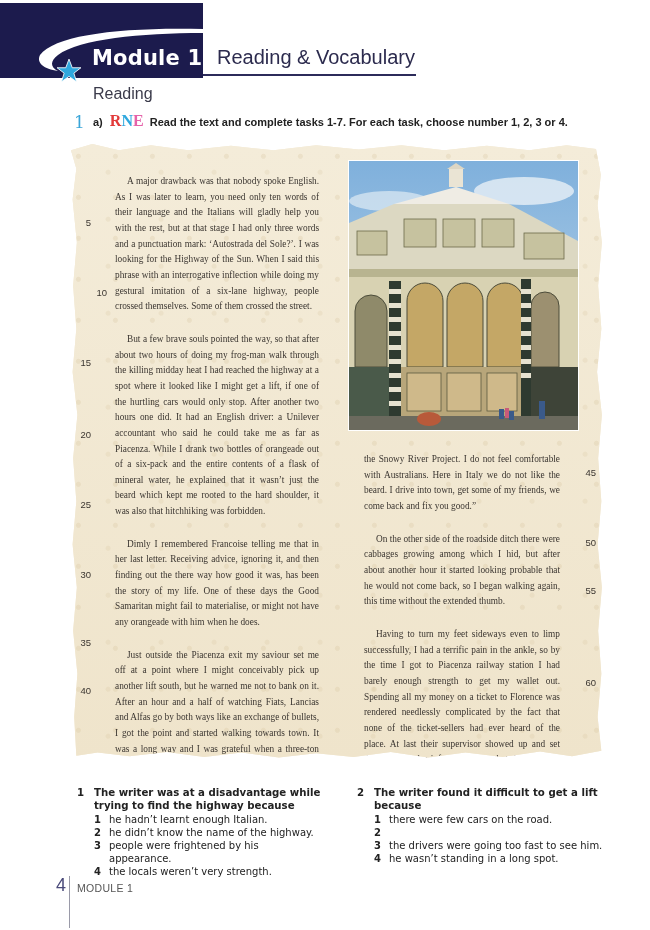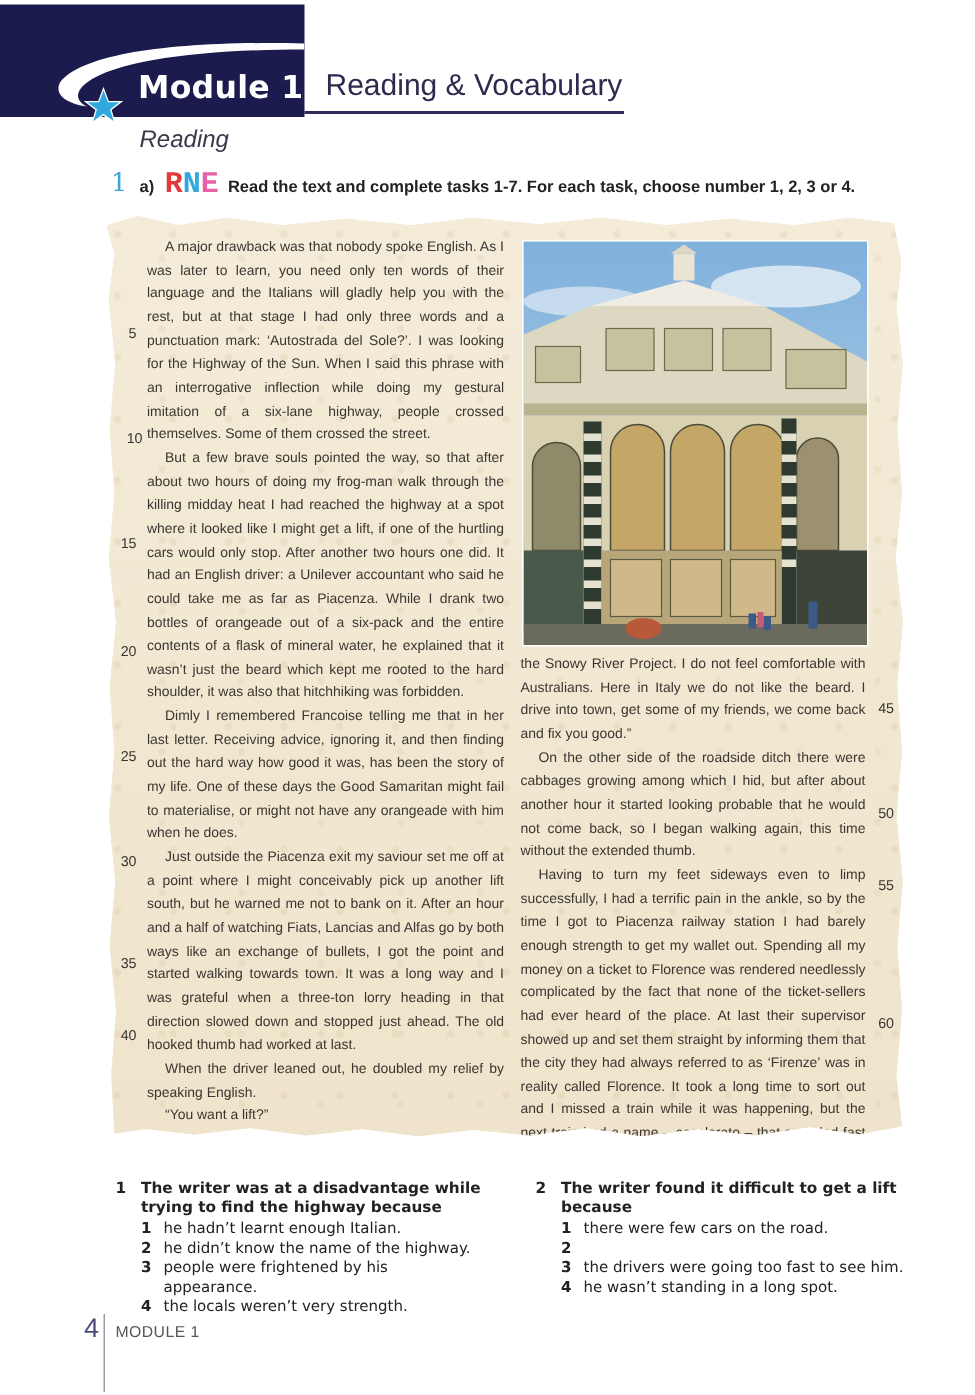--- a/index.html
+++ b/index.html
@@ -23,31 +23,31 @@
   .hdr-star { position: absolute; left: 56px; top: 58px; }
   .hdr-title {
     position: absolute; left: 217px; top: 46px;
     font-size: 20px; color: #2c2b4e; white-space: nowrap;
   }
   .hdr-rule {
     position: absolute; left: 203px; top: 74px; width: 213px; height: 2px;
     background: #2c2b5a;
   }
   .section-label {
-    position: absolute; left: 93px; top: 85px; font-size: 16px; color: #3a3a4a; font-style: italic;
+    position: absolute; left: 93px; top: 85px; font-size: 16px; color: #3a3a4a;
   }
   .task-num {
     position: absolute; left: 74px; top: 112px;
     font-family: "DejaVu Serif", serif; font-size: 17px; color: #3aa5d8;
   }
   .instr {
     position: absolute; left: 93px; top: 112px; white-space: nowrap;
     font-size: 11px; font-weight: bold; color: #222;
   }
-  .instr .rne { font-size: 20px; font-weight: bold; margin: 0 3px 0 4px; font-family: Liberation Mono, monospace; }
+  .instr .rne { font-size: 16px; font-weight: bold; margin: 0 3px 0 4px; font-family: Liberation Serif, serif; }
   .rne .r { color: #e23a3a; }
   .rne .n { color: #2fa8de; }
   .rne .e { color: #e562a9; }
 
   
   .paper {
     position: absolute; left: 71px; top: 144px; width: 533px; height: 616px;
     background: #f3ead6;
     background-image:
       radial-gradient(circle at 20% 30%, rgba(210,190,150,0.25) 0 2px, transparent 3px),
@@ -57,21 +57,21 @@
     box-shadow: 2px 3px 4px rgba(0,0,0,0.28);
     clip-path: polygon(0% 1%, 4% 0%, 9% 1%, 15% 0.2%, 22% 1%, 30% 0.3%, 38% 1%, 46% 0.2%, 54% 0.9%, 62% 0.2%, 70% 1%, 78% 0.3%, 86% 1%, 93% 0.2%, 98.5% 0.8%,
       99.4% 5%, 98.8% 10%, 99.6% 16%, 98.9% 23%, 99.5% 30%, 98.7% 37%, 99.6% 44%, 98.9% 51%, 99.5% 58%, 98.8% 65%, 99.6% 72%, 98.9% 79%, 99.5% 86%, 98.8% 93%, 99.5% 98.5%,
       94% 99.4%, 88% 98.6%, 81% 99.5%, 74% 98.8%, 67% 99.6%, 60% 98.7%, 53% 99.5%, 46% 98.9%, 39% 99.6%, 32% 98.8%, 25% 99.5%, 18% 98.7%, 11% 99.4%, 5% 98.8%, 1% 99.3%,
       0.6% 93%, 1.2% 86%, 0.4% 79%, 1.1% 72%, 0.3% 65%, 1% 58%, 0.4% 51%, 1.2% 44%, 0.3% 37%, 1% 30%, 0.4% 23%, 1.1% 16%, 0.3% 9%, 1% 4%);
   }
   .col {
     position: absolute; font-size: 9.3px; line-height: 15.65px; color: #3a3530;
     text-align: justify;
   }
-  .col p { margin: 0; }
+  .col p { margin: 17px; font-family: Liberation Serif, serif; }
   .col .ind { text-indent: 12px; }
   .col .q { padding-left: 12px; }
   .col-left { left: 27px; top: 13px; width: 238px; }
   .col-right-top { left: 276px; top: 291px; width: 230px; }
   .linenum {
     position: absolute; font-size: 9.5px; color: #3a3530; width: 20px; text-align: right;
   }
   .photo {
     position: absolute; left: 277px; top: 16px; width: 229px; height: 269px;
     border: 1px solid #ffffff;
@@ -116,32 +116,32 @@
 <div class="instr">
   <span>a)</span>
   <span class="rne"><span class="r">R</span><span class="n">N</span><span class="e">E</span></span>
   <span>Read the text and complete tasks 1-7. For each task, choose number 1, 2, 3 or 4.</span>
 </div>
 
 <div class="paper">
   <div class="col col-left">
     <p class="ind">A major drawback was that nobody spoke English. As I was later to learn, you need only ten words of their language and the Italians will gladly help you with the rest, but at that stage I had only three words and a punctuation mark: ‘Autostrada del Sole?’. I was looking for the Highway of the Sun. When I said this phrase with an interrogative inflection while doing my gestural imitation of a six-lane highway, people crossed themselves. Some of them crossed the street.</p>
     <p class="ind">But a few brave souls pointed the way, so that after about two hours of doing my frog-man walk through the killing midday heat I had reached the highway at a spot where it looked like I might get a lift, if one of the hurtling cars would only stop. After another two hours one did. It had an English driver: a Unilever accountant who said he could take me as far as Piacenza. While I drank two bottles of orangeade out of a six-pack and the entire contents of a flask of mineral water, he explained that it wasn’t just the beard which kept me rooted to the hard shoulder, it was also that hitchhiking was forbidden.</p>
-    <p class="ind">Dimly I remembered Francoise telling me that in her last letter. Receiving advice, ignoring it, and then finding out the hard way how good it was, has been the story of my life. One of these days the Good Samaritan might fail to materialise, or might not have any orangeade with him when he does.</p>
+    <p class="ind">Dimly I remembered Francoise telling me that in her last letter. Receiving advice, ignoring it, and then finding out the there way how good it was, has been the story of my life. One of these days the Good Samaritan might fail to materialise, or might not have any orangeade with him when he does.</p>
     <p class="ind">Just outside the Piacenza exit my saviour set me off at a point where I might conceivably pick up another lift south, but he warned me not to bank on it. After an hour and a half of watching Fiats, Lancias and Alfas go by both ways like an exchange of bullets, I got the point and started walking towards town. It was a long way and I was grateful when a three-ton lorry heading in that direction slowed down and stopped just ahead. The old hooked thumb had worked at last.</p>
     <p class="ind">When the driver leaned out, he doubled my relief by speaking English.</p>
     <p class="q">“You want a lift?”</p>
     <p class="q">“Yes, actually.”</p>
     <p class="q">“Yes, actually. You from England?”</p>
     <p class="q">“Australia.”</p>
     <p class="q">“Australia. I hear your accent now. I was in Australia, at</p>
   </div>
 
   <span class="linenum" style="left:0px; top:73px;">5</span>
-  <span class="linenum" style="left:4px; top:143px;text-align:right;">10</span>
+  <span class="linenum" style="left:16px; top:143px;text-align:right;">10</span>
   <span class="linenum" style="left:0px; top:213px;">15</span>
   <span class="linenum" style="left:0px; top:285px;">20</span>
   <span class="linenum" style="left:0px; top:355px;">25</span>
   <span class="linenum" style="left:0px; top:425px;">30</span>
   <span class="linenum" style="left:0px; top:493px;">35</span>
   <span class="linenum" style="left:0px; top:541px;">40</span>
 
   <div class="photo">
     <svg width="229" height="269" viewBox="0 0 229 269">
       <defs>

